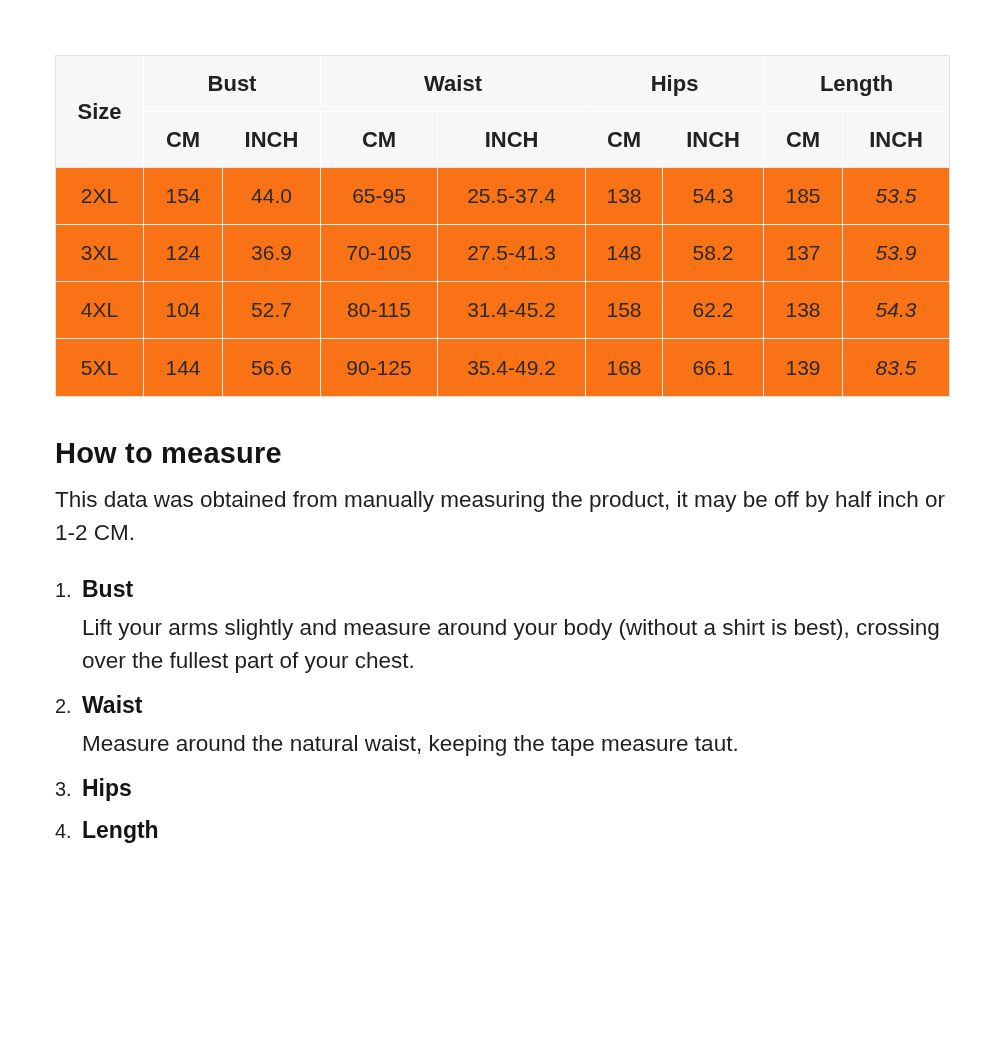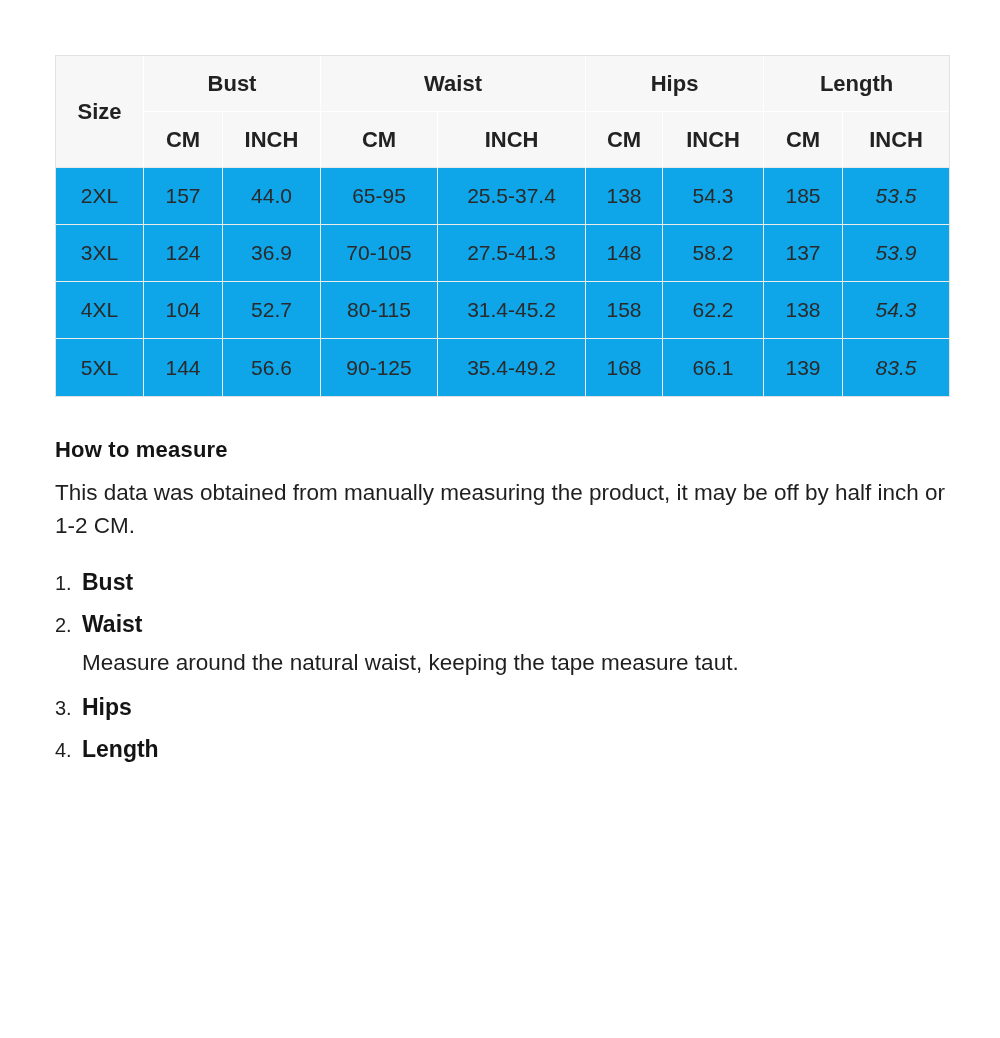--- a/index.html
+++ b/index.html
@@ -32,34 +32,34 @@
     font-size: 22px;
     color: #222222;
     border-right: 1px solid #ffffff;
     border-bottom: 1px solid #ffffff;
     height: 56px;
   }
   table.size-chart th.last-col { border-right: none; }
   table.size-chart th.units-row-cell { border-bottom: 1px solid #e9e9e9; }
   table.size-chart th.size-cell { border-bottom: 1px solid #e9e9e9; }
   table.size-chart td {
-    background: #0ea5e9;
+    background: #f97316;
     font-size: 21px;
     color: #2a2a2a;
     border-right: 1px solid #ececec;
     border-bottom: 1px solid #ececec;
     height: 57px;
   }
   table.size-chart td.last-col { border-right: none; font-style: italic; }
   table.size-chart tr.last-row td { border-bottom: none; }
 
   
   .htm-section { margin-top: 40px; }
   .htm-title {
-    font-size: 22px;
+    font-size: 29px;
     font-weight: bold;
     color: #141414;
     letter-spacing: 0.2px;
   }
   .htm-intro {
     margin-top: 13px;
     font-size: 22.5px;
     line-height: 33px;
     color: #1f1f1f;
     max-width: 900px;
@@ -122,21 +122,21 @@
       <th class="units-row-cell">INCH</th>
       <th class="units-row-cell">CM</th>
       <th class="units-row-cell">INCH</th>
       <th class="units-row-cell">CM</th>
       <th class="units-row-cell last-col">INCH</th>
     </tr>
   </thead>
   <tbody>
     <tr>
       <td>2XL</td>
-      <td>157</td>
+      <td>154</td>
       <td>44.0</td>
       <td>65-95</td>
       <td>25.5-37.4</td>
       <td>138</td>
       <td>54.3</td>
       <td>185</td>
       <td class="last-col">53.5</td>
     </tr>
     <tr>
       <td>3XL</td>
@@ -178,20 +178,21 @@
   <h2 class="htm-title">How to measure</h2>
   <p class="htm-intro">This data was obtained from manually measuring the product, it may be off by half inch or 1-2 CM.</p>
 
   <div class="steps">
 
     <div class="step">
       <div class="step-head">
         <span class="step-number">1.</span>
         <span class="step-term">Bust</span>
       </div>
+      <p class="step-desc">Lift your arms slightly and measure around your body (without a shirt is best), crossing over the fullest part of your chest.</p>
     </div>
 
     <div class="step">
       <div class="step-head">
         <span class="step-number">2.</span>
         <span class="step-term">Waist</span>
       </div>
       <p class="step-desc">Measure around the natural waist, keeping the tape measure taut.</p>
     </div>
 

